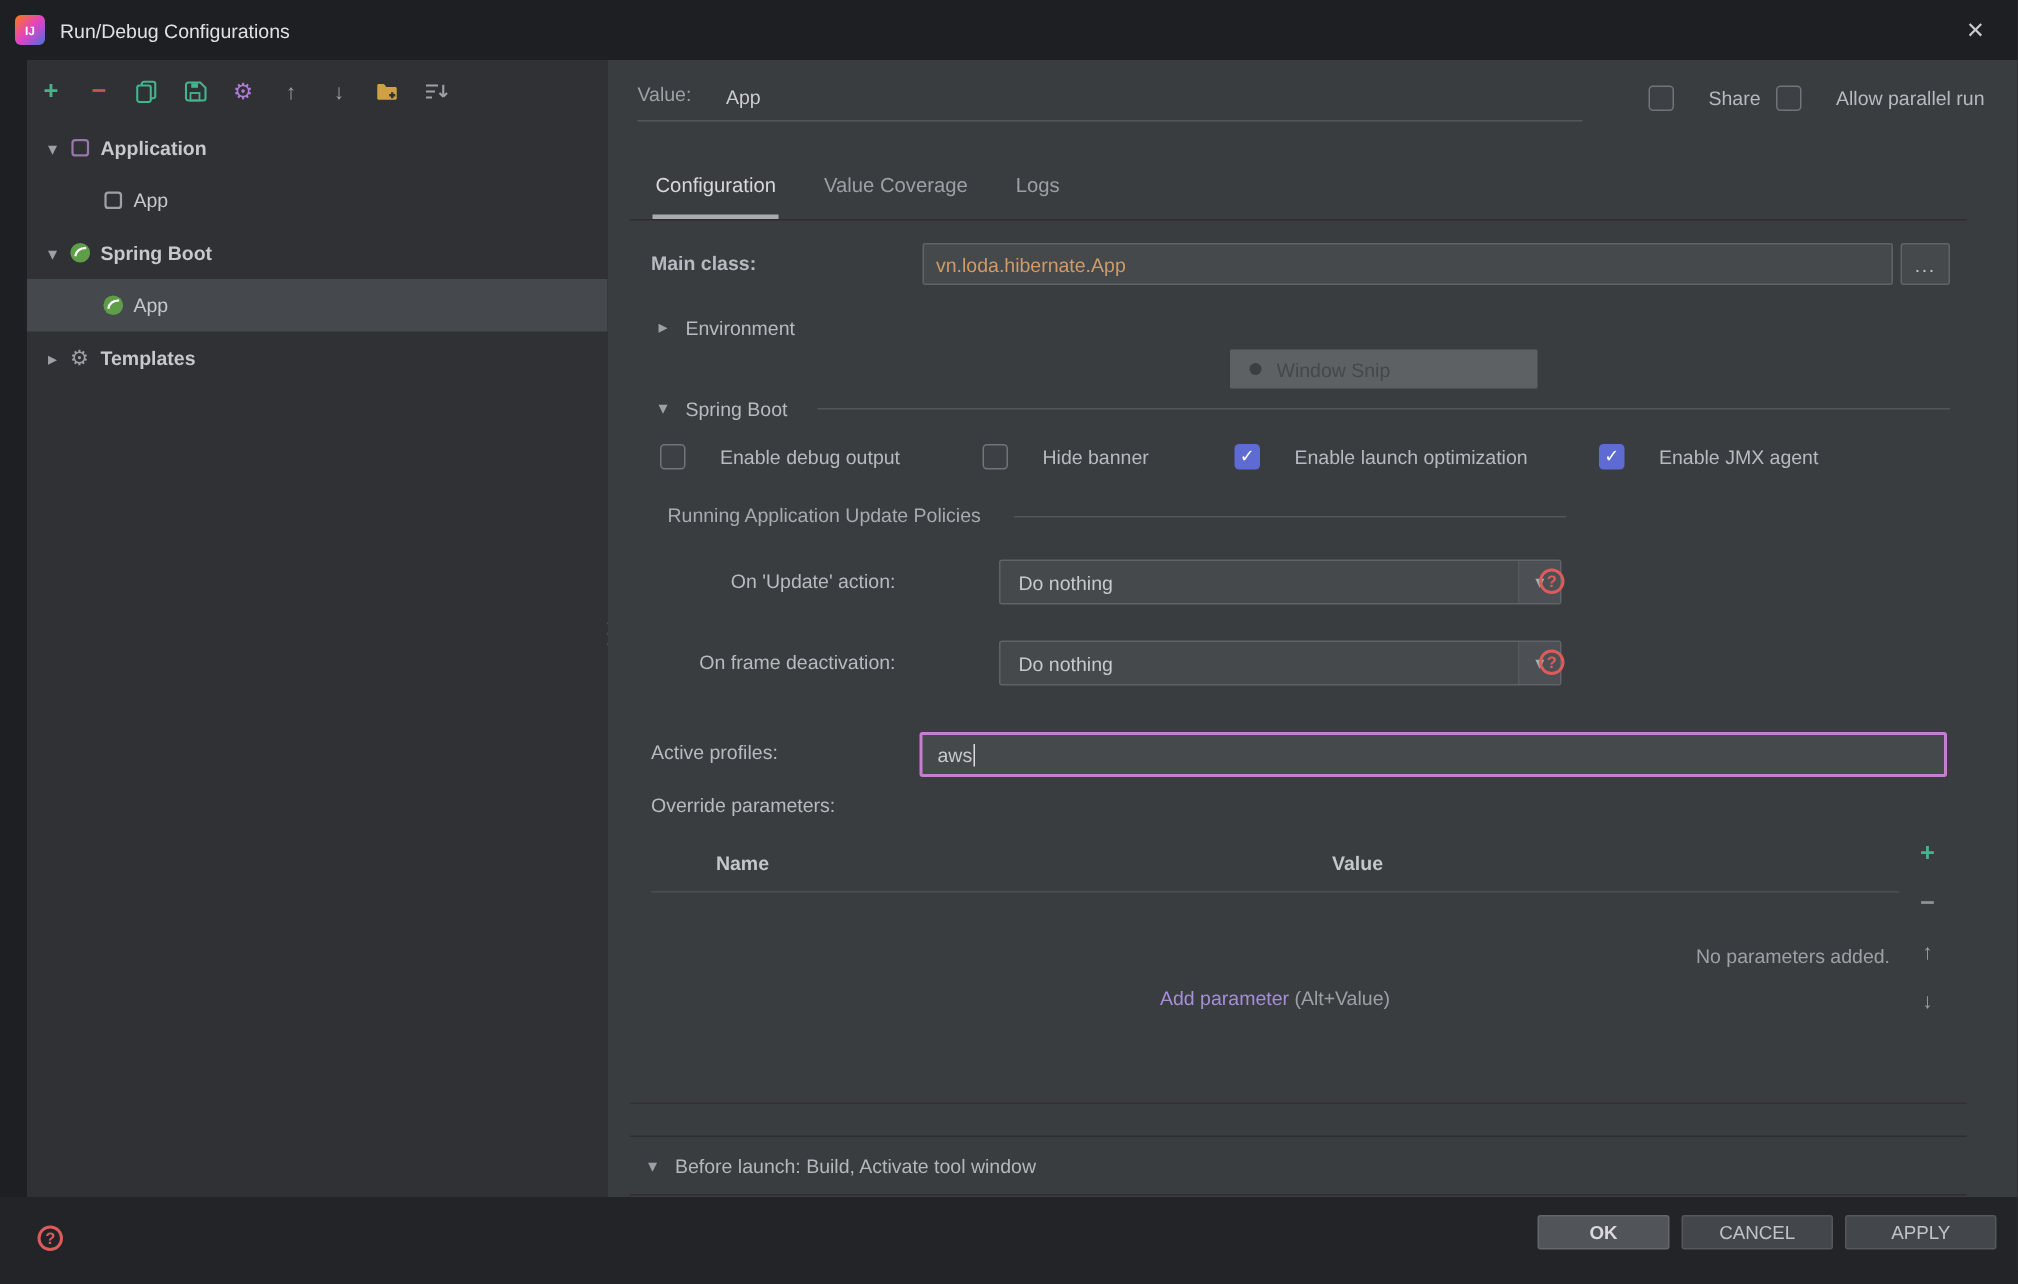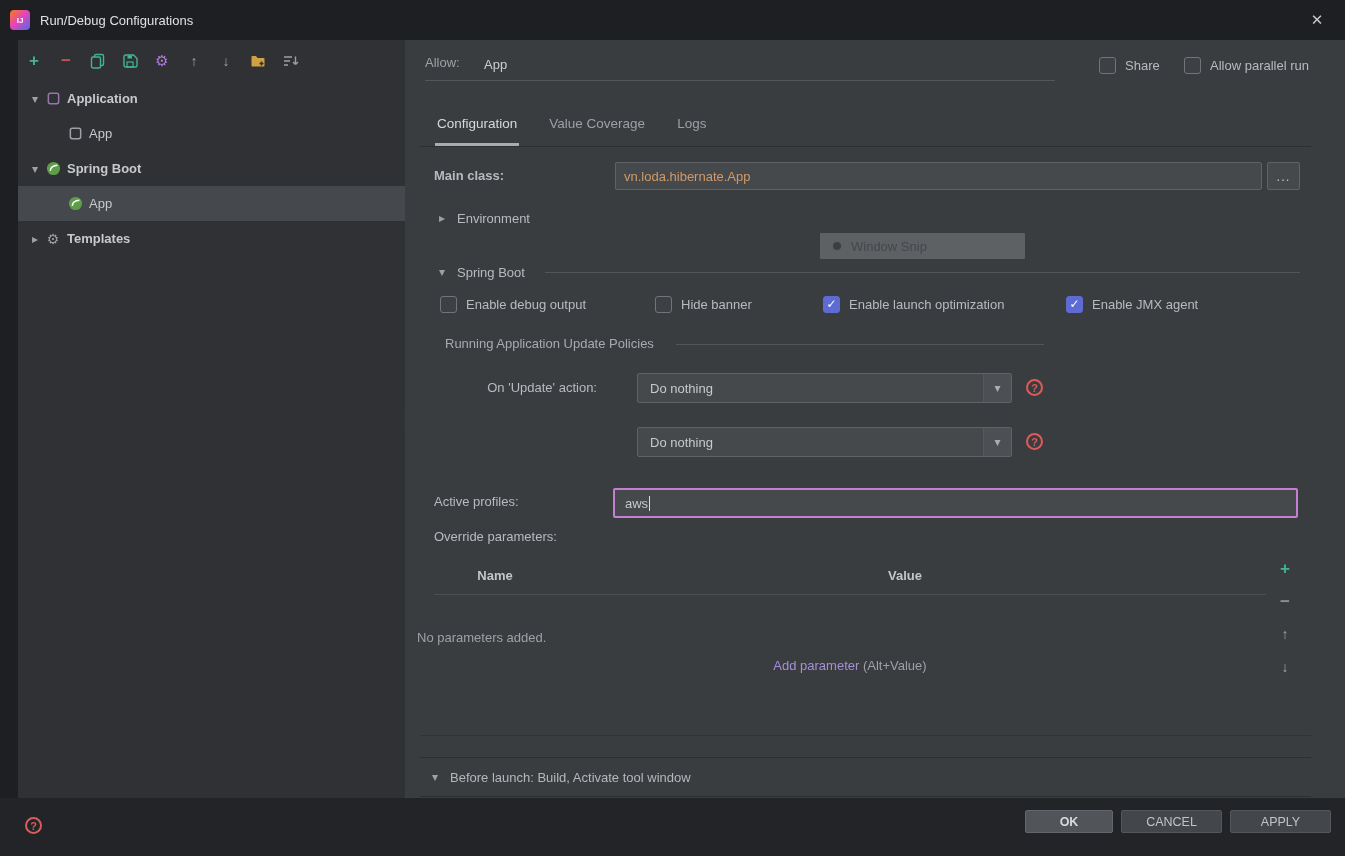--- a/index.html
+++ b/index.html
@@ -49,21 +49,21 @@
 
   
   .main{position:absolute;left:405px;top:40px;width:940px;height:758px;background:var(--panel-bg);}
   .abs{position:absolute;}
   .lbl{color:#b7bac0;line-height:20px;}
 
   .name-label{left:20px;top:15px;color:var(--text-dim);}
   .name-value{left:79px;top:15px;color:#cbcdd1;line-height:20px;}
   .name-underline{left:20px;top:40px;width:630px;height:1px;background:#53565a;}
 
-  .cbgroup{display:flex;align-items:center;gap:9px;height:18px;cursor:pointer;}
+  .cbgroup{display:flex;align-items:center;gap:23px;height:18px;cursor:pointer;}
   .share-group{left:694px;top:16px;}
   .parallel-group{left:779px;top:16px;}
   .cb{width:17px;height:17px;border:1px solid #71757b;border-radius:3px;background:#3d4044;flex:none;
       display:flex;align-items:center;justify-content:center;}
   .cb.on{background:var(--checkbox-on);border-color:var(--checkbox-on);color:#fff;font-size:12px;font-weight:bold;}
   .cb-label{color:#b7bac0;}
 
   .tabs{left:30px;top:61px;height:45px;display:flex;gap:28px;}
   .tab{position:relative;height:100%;display:flex;align-items:center;color:#9ca0a6;font-size:13.5px;cursor:pointer;padding:0 2px;}
   .tab.active{color:#d6d8db;}
@@ -92,40 +92,40 @@
   .cbrow{top:255px;}
   .cb1{left:35px;} .cb2{left:250px;} .cb3{left:418px;} .cb4{left:661px;}
 
   .policies-label{left:40px;top:296px;color:#a7abb1;}
   .policies-line{left:271px;top:304px;width:368px;height:1px;background:var(--separator);}
 
   .row-label{width:165px;text-align:right;line-height:30px;color:#b7bac0;}
   .upd-label{left:27px;top:333px;}
   .frm-label{left:27px;top:387px;}
   .dd{width:375px;height:30px;background:var(--input-bg);border:1px solid var(--input-border);
-      border-radius:2px;display:flex;align-items:stretch;cursor:pointer;}
+      border-radius:2px;display:flex;align-items:stretch;cursor:pointer;margin-left:29px;}
   .dd-upd{left:232px;top:333px;} .dd-frm{left:232px;top:387px;}
   .dd .val{flex:1;display:flex;align-items:center;padding-left:12px;color:#c6c9cd;}
   .dd .arrow-zone{width:28px;display:flex;align-items:center;justify-content:center;color:#a9acb1;
                   font-size:12px;border-left:1px solid #55585c;background:#4c5054;border-radius:0 2px 2px 0;}
   .help{width:17px;height:17px;border:2px solid var(--accent-red);border-radius:50%;color:var(--accent-red);
         font-size:11px;font-weight:bold;display:flex;align-items:center;justify-content:center;cursor:pointer;}
   .help-upd{left:621px;top:339px;} .help-frm{left:621px;top:393px;}
 
   .ap-label{left:29px;top:452px;}
   .ap-input{left:208px;top:448px;width:685px;height:30px;background:var(--input-bg);
             border:2px solid var(--focus-border);border-radius:2px;display:flex;align-items:center;
             padding-left:10px;color:#c6c9cd;cursor:text;}
   .caret{display:inline-block;width:1px;height:15px;background:#dadce0;margin-left:1px;}
 
   .ov-label{left:29px;top:487px;}
   .th{font-weight:bold;color:#c3c6ca;top:526px;line-height:20px;text-align:center;}
   .th-name{left:30px;width:120px;} .th-value{left:420px;width:160px;}
   .th-line{left:29px;top:554px;width:832px;height:1px;background:#4a4e52;}
-  .empty-text{left:12px;top:588px;width:832px;text-align:left;color:var(--text-dim);line-height:20px;}
+  .empty-text{left:23px;top:588px;width:832px;text-align:right;color:var(--text-dim);line-height:20px;}
   .add-row{left:29px;top:616px;width:832px;text-align:center;line-height:20px;}
   .add-link{color:var(--link);cursor:pointer;}
   .add-shortcut{color:var(--text-dim);}
 
   .mini-tb-item{left:869px;width:22px;height:22px;display:flex;align-items:center;justify-content:center;cursor:pointer;}
   .mtb-plus{top:518px;color:var(--accent-teal);font-size:17px;font-weight:bold;}
   .mtb-minus{top:551px;color:#8d9096;font-size:17px;font-weight:bold;}
   .mtb-up{top:583px;color:var(--text-dim);font-size:14px;}
   .mtb-down{top:616px;color:var(--text-dim);font-size:14px;}
 
@@ -233,21 +233,21 @@
     <span class="chev">▸</span>
     <span class="ticon gear-glyph">⚙</span>
     <span class="tlabel bold">Templates</span>
   </div>
 </div>
 
 <div class="splitter"></div>
 
 <div class="main">
 
-  <div class="abs name-label">Allow:</div>
+  <div class="abs name-label">Value:</div>
   <div class="abs name-value">App</div>
   <div class="abs name-underline"></div>
 
   <div class="abs cbgroup share-group">
     <span class="cb"></span>
     <span class="cb-label">Share</span>
   </div>
   <div class="abs cbgroup parallel-group">
     <span class="cb"></span>
     <span class="cb-label">Allow parallel run</span>
@@ -304,20 +304,21 @@
   <div class="abs policies-label">Running Application Update Policies</div>
   <div class="abs policies-line"></div>
 
   <div class="abs row-label upd-label">On 'Update' action:</div>
   <div class="abs dd dd-upd">
     <span class="val">Do nothing</span>
     <span class="arrow-zone">▾</span>
   </div>
   <div class="abs help help-upd">?</div>
 
+  <div class="abs row-label frm-label">On frame deactivation:</div>
   <div class="abs dd dd-frm">
     <span class="val">Do nothing</span>
     <span class="arrow-zone">▾</span>
   </div>
   <div class="abs help help-frm">?</div>
 
   <div class="abs lbl ap-label">Active profiles:</div>
   <div class="abs ap-input">
     <span>aws</span>
     <span class="caret"></span>

